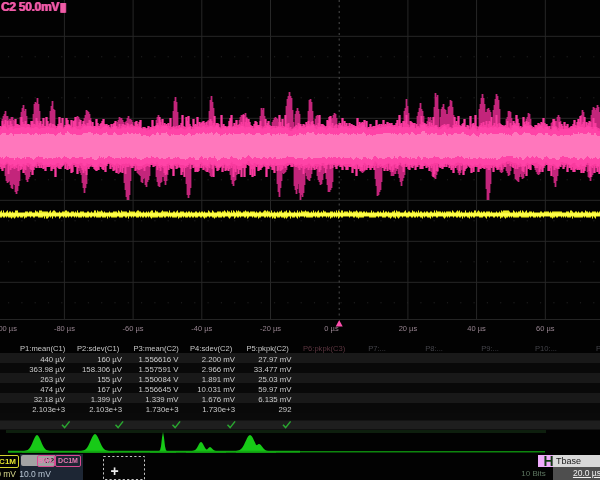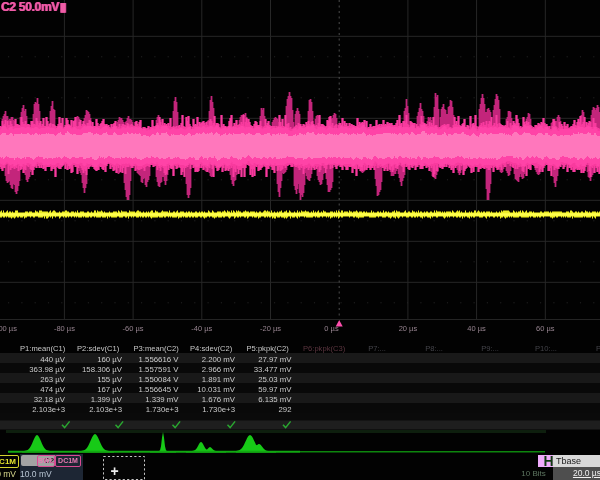--- a/index.html
+++ b/index.html
@@ -132,21 +132,21 @@
 </svg>
 <div class="abs" style="left:1px;top:0;color:#ef5da6;font-size:12px;font-weight:bold;letter-spacing:-0.3px;text-shadow:0.7px 0 0 #c23d85,-0.5px 0 0 #a03070;">C2&nbsp;50.0mV ▮</div>
 
 <div class="abs" style="left:-30px;top:455px;width:45px;height:11px;border:1px solid #d3d32e;border-radius:2px;color:#e3e32e;font-size:8px;font-weight:bold;text-align:right;padding-right:2px;line-height:11px;">DC1M</div>
 <div class="abs" style="left:-18px;top:469px;width:34px;color:#d9d98e;font-size:8.5px;text-align:right;">50.0 mV</div>
 
 <div class="abs" style="left:20px;top:454px;width:63px;height:26px;background:#1d2634;"></div>
 <div class="abs" style="left:21px;top:455px;width:14px;height:11px;background:#a3a3a3;border-radius:2px;color:#331027;font-size:8px;font-weight:bold;text-align:center;line-height:11px;padding-left:21px;">C2</div>
 <div class="abs" style="left:37px;top:455px;width:16px;height:10px;border:0.5px solid #d84a92;border-radius:2px;color:#e87ab2;font-size:7px;font-weight:bold;text-align:center;line-height:10px;">BWL</div>
 <div class="abs" style="left:55px;top:455px;width:24px;height:10px;border:0.5px solid #d84a92;border-radius:2px;color:#e87ab2;font-size:7px;font-weight:bold;text-align:center;line-height:10px;">DC1M</div>
-<div class="abs" style="left:20px;top:469px;width:60px;color:#b9c6d4;font-size:8.5px;text-align:left;">10.0 mV</div>
+<div class="abs" style="left:5px;top:469px;width:60px;color:#b9c6d4;font-size:8.5px;text-align:center;">10.0 mV</div>
 
 <div class="abs" style="left:106.5px;top:463px;width:16px;color:#ececec;font-size:14px;font-weight:bold;text-align:center;">+</div>
 
 <div class="abs" style="left:538px;top:455px;width:31px;height:12px;background:#f0abfc;color:#103a10;font-size:14px;font-weight:bold;text-align:center;line-height:12px;">HD</div>
 <div class="abs" style="left:518px;top:469px;width:31px;color:#5d7560;font-size:8px;text-align:center;">10 Bits</div>
 
 <div class="abs" style="left:553px;top:455px;width:51px;height:12px;background:#d9d9d9;color:#1c1c1c;font-size:9px;line-height:12px;padding-left:3px;">Tbase</div>
 <div class="abs" style="left:553px;top:467px;width:54px;height:13px;background:#4e4e4e;color:#efefef;font-size:8.5px;line-height:13px;text-align:right;"><span style="margin-right:6px;text-decoration:underline;">20.0 µs</span></div>
 </div>
 </body></html>

